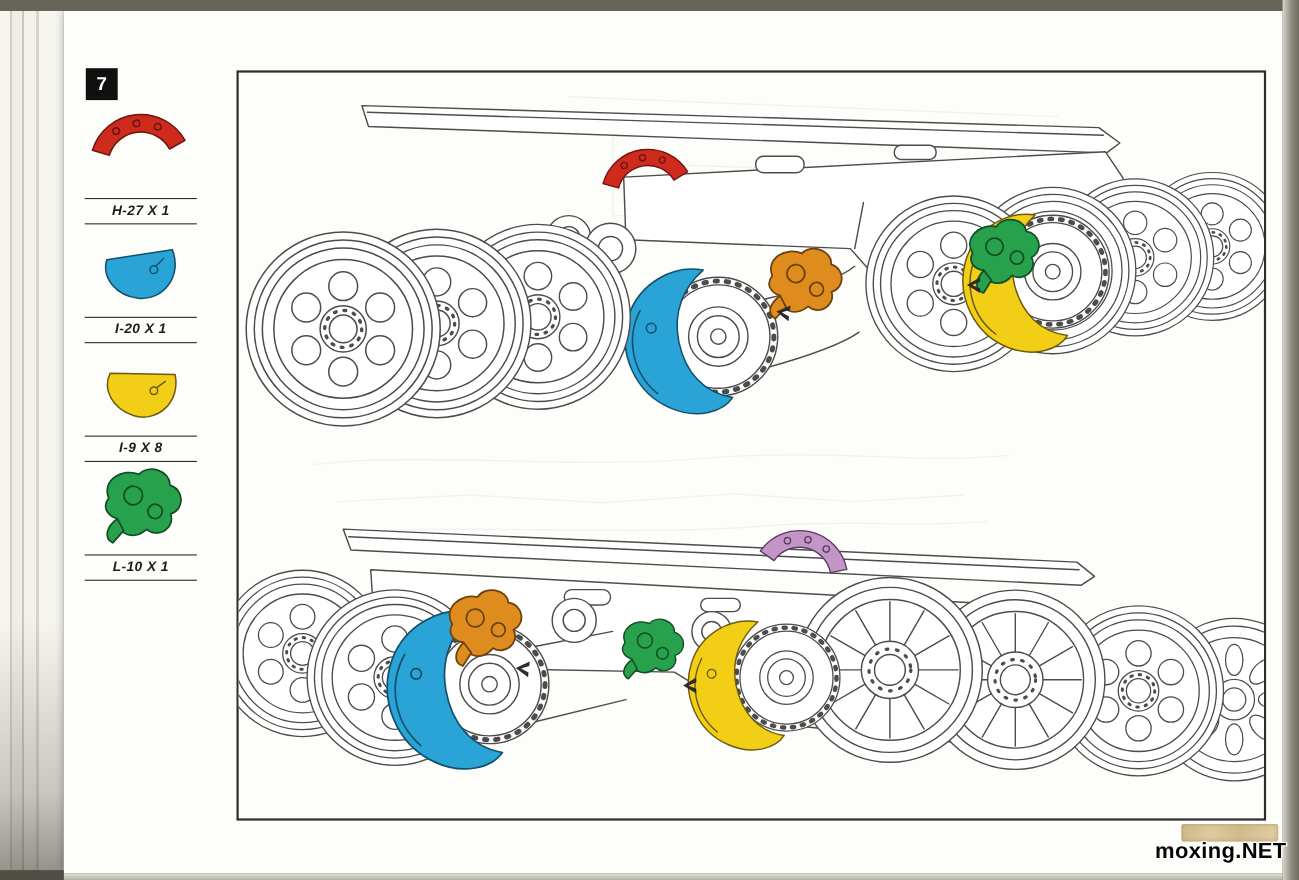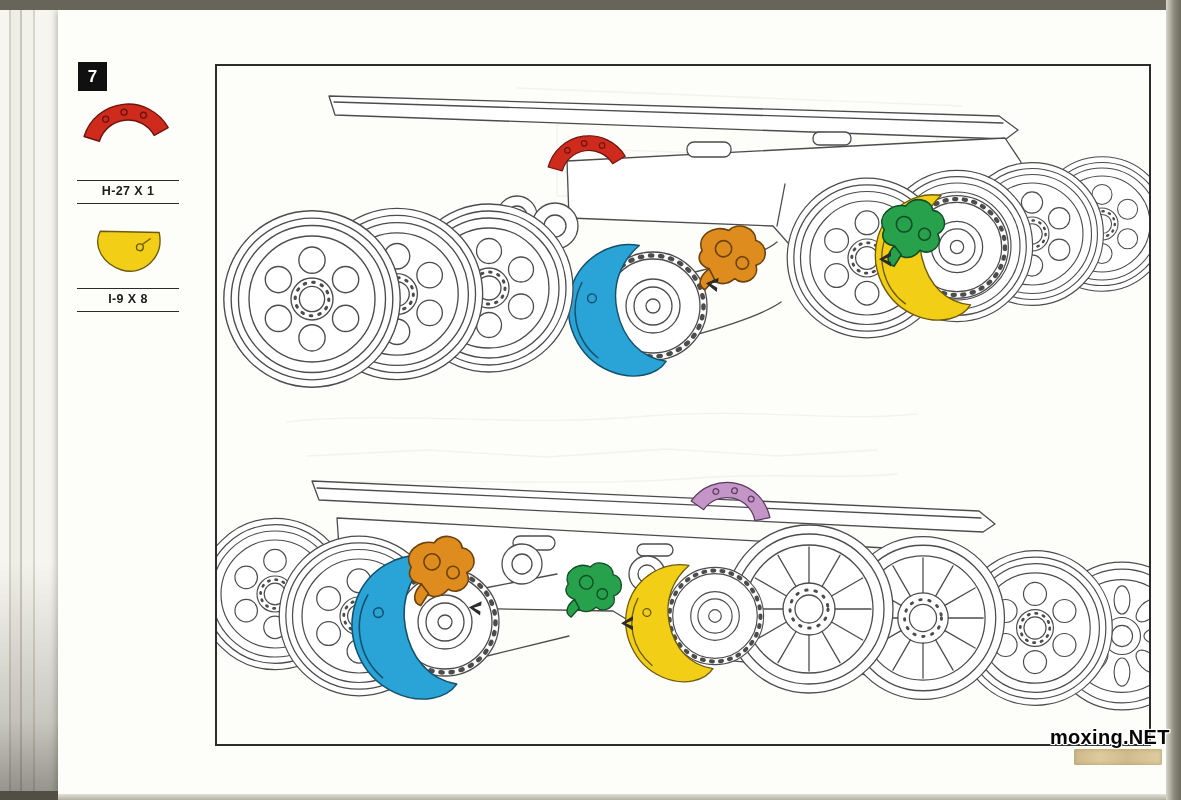--- a/index.html
+++ b/index.html
@@ -25,34 +25,34 @@
   .right-edge { position:absolute; right:0; top:0; width:15px; height:800px;
     background:linear-gradient(90deg,#d8d6cb, #8b897b 55%, #6e6c5e); }
   .bottom-strip { position:absolute; left:58px; right:15px; bottom:0; height:6px;
     background:linear-gradient(180deg,#e3e1d7,#b3b1a4); }
   .corner-dark { position:absolute; left:0; bottom:0; width:58px; height:9px; background:#514f45; }
 
   .step-badge { position:absolute; left:78px; top:62px; width:29px; height:29px;
     background:#101010; color:#fff; font-size:17px; font-weight:bold;
     display:flex; align-items:center; justify-content:center; }
 
-  .sidebar { position:absolute; left:77px; top:96px; width:102px; }
+  .sidebar { position:absolute; left:77px; top:96px; width:102px;font-style:italic; }
   .part-cell { width:102px; height:108px; }
   .part-icon { display:block; }
   .part-label { height:24px; line-height:20px; border-top:1.5px solid #2b2b2b; border-bottom:1.5px solid #2b2b2b;
     font-size:12.5px; font-weight:600; letter-spacing:.4px; text-align:center; color:#1c1c1c; }
 
   .frame { position:absolute; left:215px; top:64px; width:936px; height:682px;
     border:2px solid #2c2c2c; }
   .frame svg { display:block; }
 
   .wm-box { position:absolute; left:1074px; top:749px; width:88px; height:16px;
     background:linear-gradient(90deg,#cdb98b,#ddca9d 30%,#d0bb8d 60%,#dfcda1);
     box-shadow:inset 0 0 4px #b09c6a; filter:blur(.4px); border-radius:2px; }
-  .wm-text { position:absolute; left:1050px; top:726px; font-size:20px; font-weight:bold;
+  .wm-text { position:absolute; left:1050px; top:763px; font-size:20px; font-weight:bold;
     color:#050505; letter-spacing:.3px;
     text-shadow:0 0 3px #fff, 1px 1px 0 #fff, -1px -1px 0 #fff, 1px -1px 0 #fff, -1px 1px 0 #fff; }
 </style>
 </head>
 <body>
 
 <svg width="0" height="0" style="position:absolute" aria-hidden="true">
   <defs>
     <g id="wheelA">
       <circle r="84" fill="#fff"></circle>
@@ -155,31 +155,47 @@
     <div class="part-cell">
       <svg class="part-icon" viewBox="0 0 102 84" width="102" height="84">
         <g stroke="#6b1410" stroke-width="1.4" stroke-linejoin="round" fill="#cf2b1d">
           <use href="#pt-wedge" transform="translate(51,54) rotate(-6)"></use>
         </g>
       </svg>
       <div class="part-label">H-27 X 1</div>
     </div>
 
 
+    <div class="part-cell">
+      <svg class="part-icon" viewBox="0 0 102 84" width="102" height="84">
+        <g stroke="#14506b" stroke-width="1.4" stroke-linejoin="round" fill="#2aa3d6">
+          <use href="#pt-disc" transform="translate(51,44) rotate(-4)"></use>
+        </g>
+      </svg>
+      <div class="part-label">I-20 X 1</div>
+    </div>
 
     <div class="part-cell">
       <svg class="part-icon" viewBox="0 0 102 84" width="102" height="84">
         <g stroke="#6b5a10" stroke-width="1.4" stroke-linejoin="round" fill="#f2cf16">
           <use href="#pt-disc" transform="translate(51,44) rotate(6) scale(0.98)"></use>
         </g>
       </svg>
       <div class="part-label">I-9 X 8</div>
     </div>
 
 
+    <div class="part-cell">
+      <svg class="part-icon" viewBox="0 0 102 84" width="102" height="84">
+        <g stroke="#124d26" stroke-width="1.2" stroke-linejoin="round" fill="#27a14b">
+          <use href="#pt-bracket" transform="translate(50,40) scale(1.3) rotate(4)"></use>
+        </g>
+      </svg>
+      <div class="part-label">L-10 X 1</div>
+    </div>
 
   </div>
 
   <div class="frame">
     <svg viewBox="0 0 932 678" width="932" height="678">
       <g stroke="#4c4c4c" stroke-width="1.3" fill="none" stroke-linejoin="round" stroke-linecap="round">
 
         <g opacity="0.09" stroke="#888">
           <path d="M300,22 L745,40"></path>
           <rect x="340" y="58" width="380" height="72"></rect>

